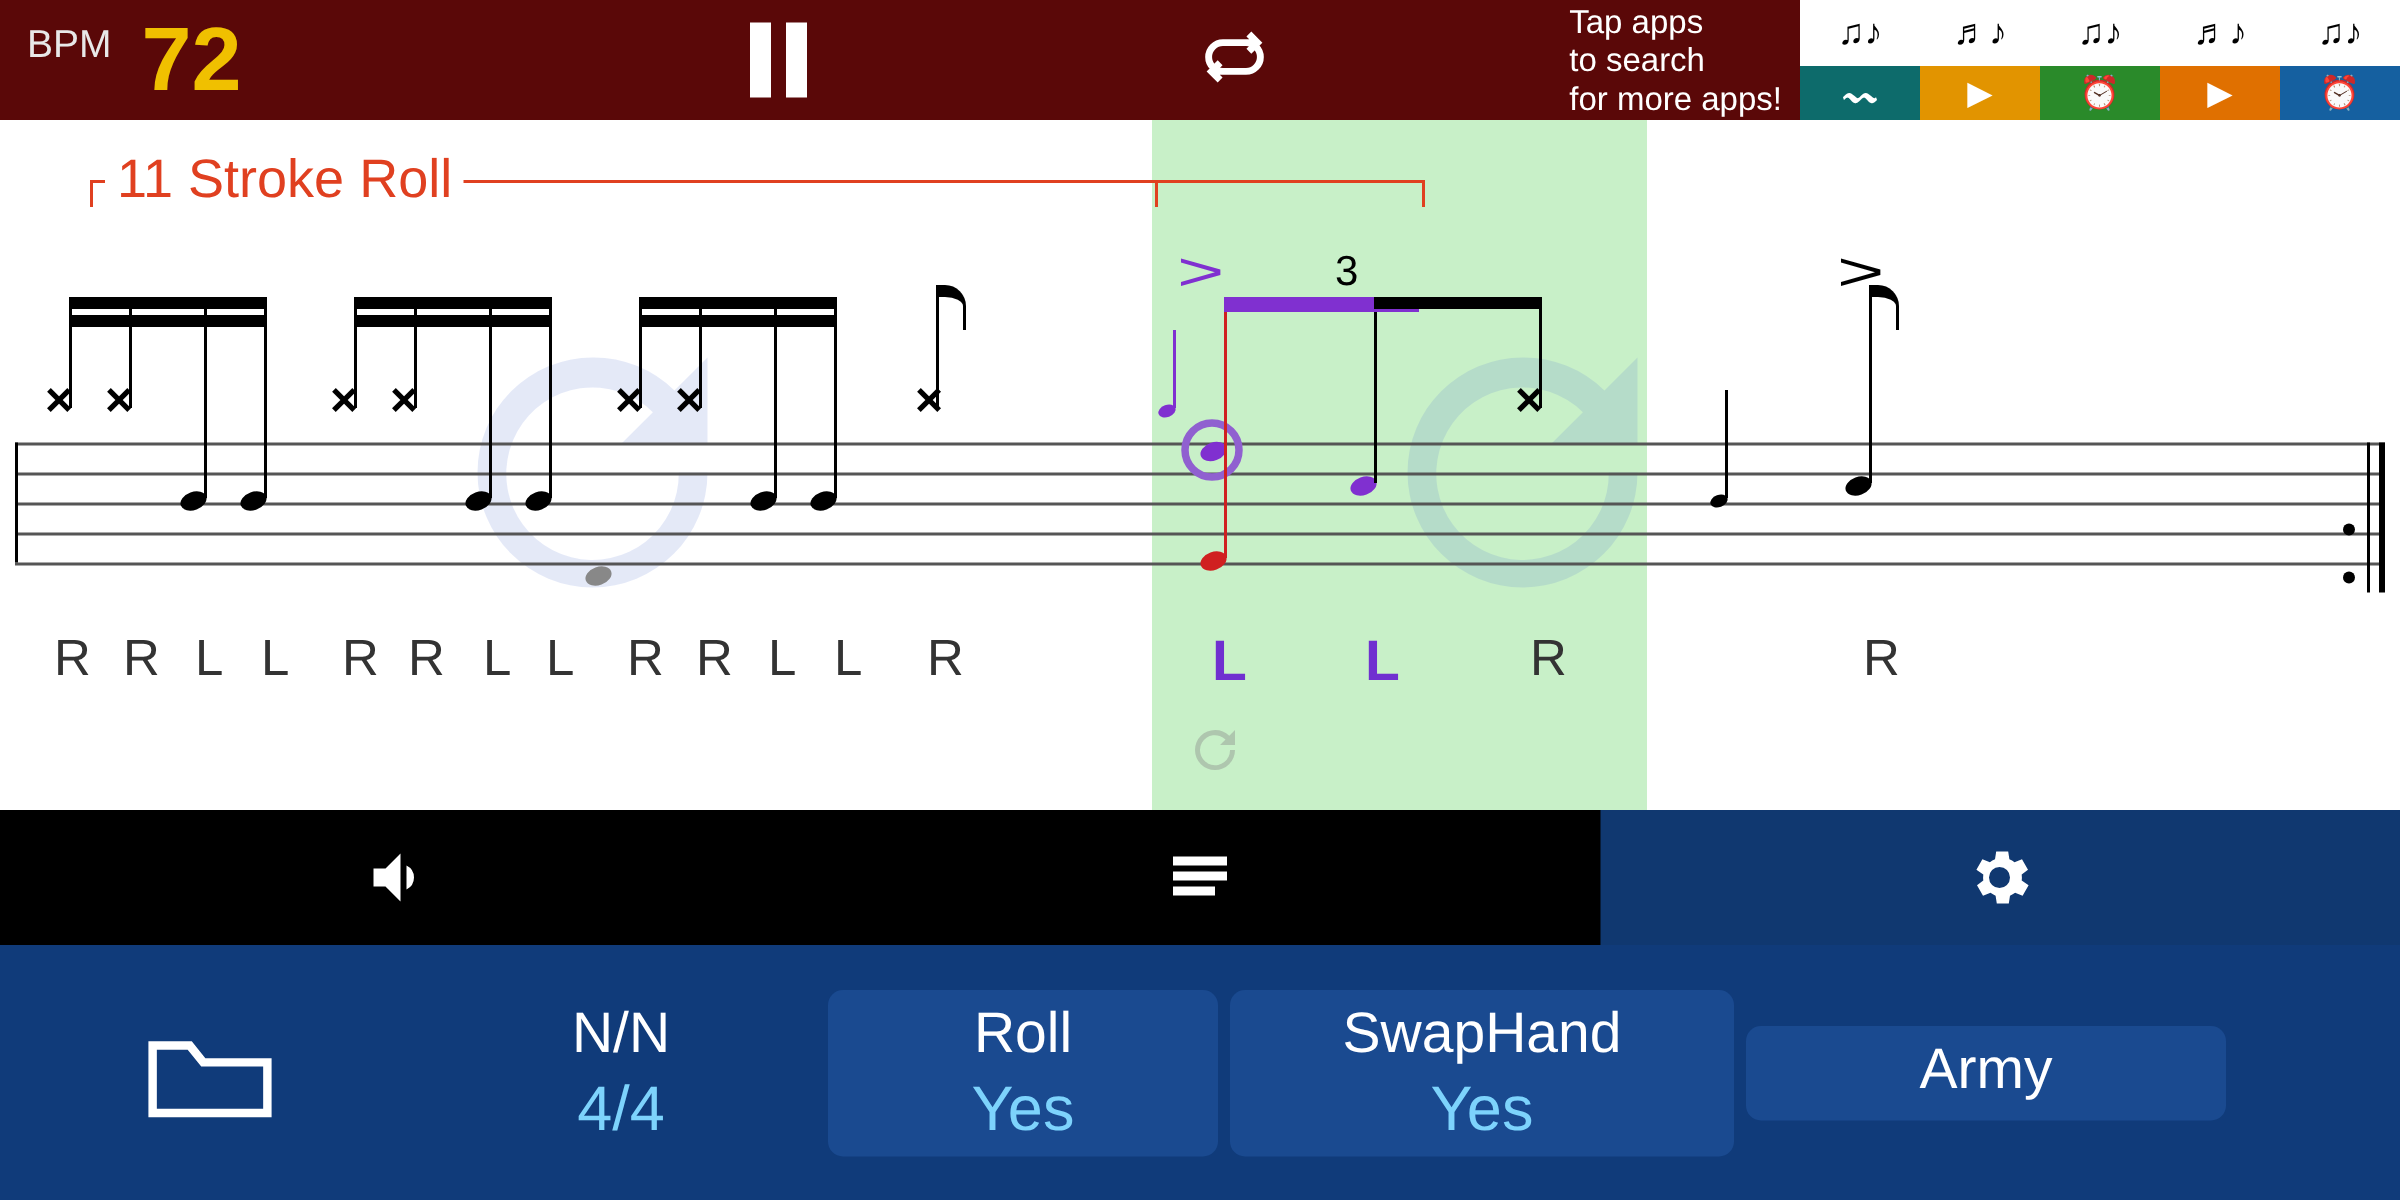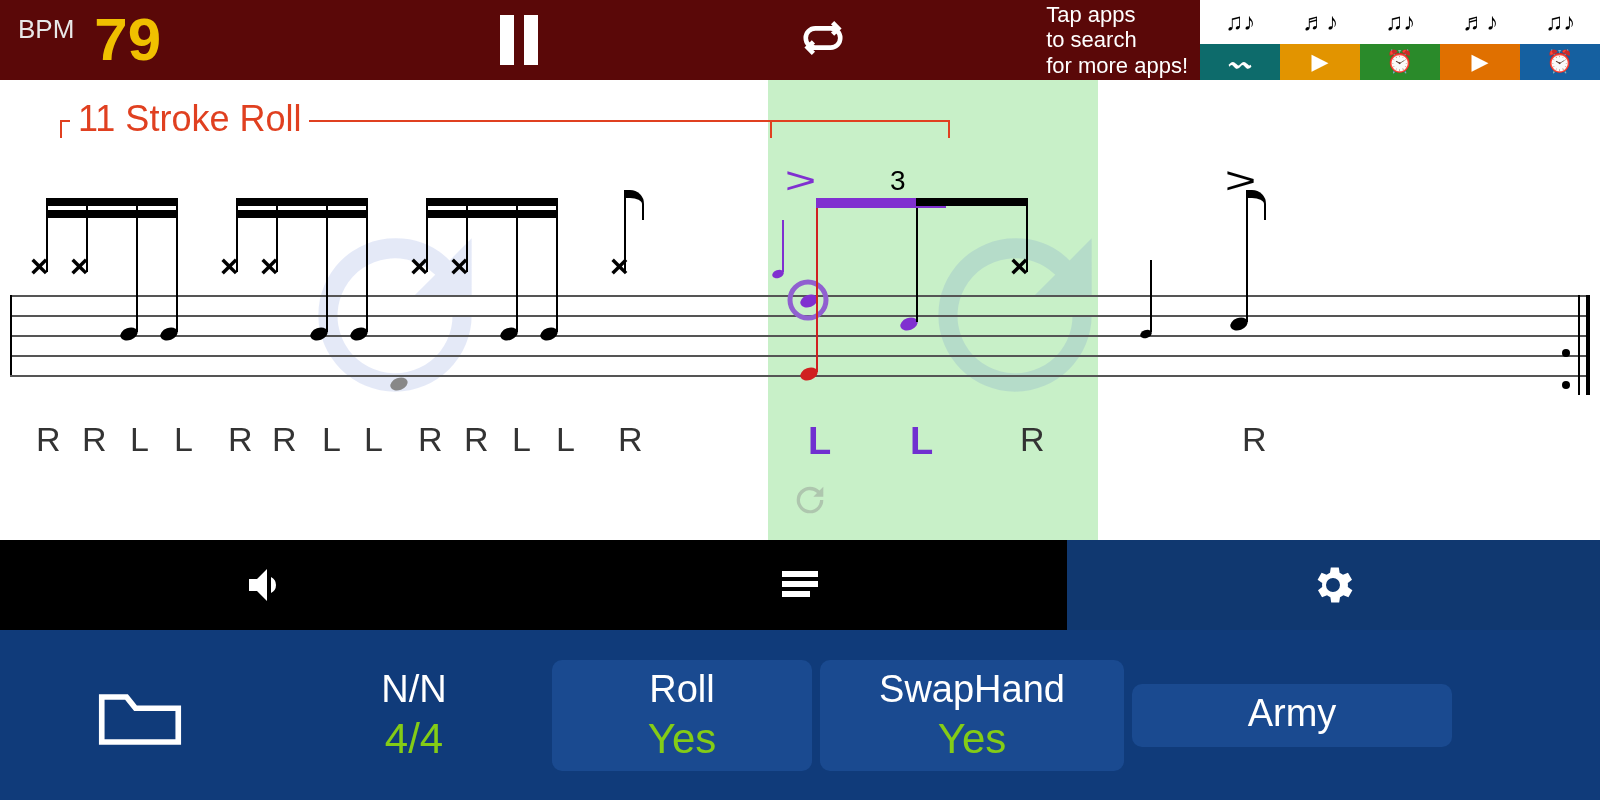--- a/index.html
+++ b/index.html
@@ -67,29 +67,29 @@
   .tab svg { width:48px; height:48px; fill:#fff;}
 
   
   .settings { height:170px; background:#103b7a; display:flex; align-items:center; padding:0 0; }
   .set-folder { width:280px; display:flex; align-items:center; justify-content:center;}
   .set-folder svg{ width:90px; height:70px; fill:none; stroke:#fff; stroke-width:5;}
   .set-item { display:flex; flex-direction:column; align-items:center; justify-content:center; padding:8px 30px; border-radius:10px; margin:0 4px;}
   .set-item.sel { background:#1a4a90; }
   .set-label { font-size:38px; color:#fff; margin-bottom:4px;}
   .set-value { font-size:42px; }
-  .val-green { color:#84cc16;} .val-yellow { color:#f0e000;}
+  .val-green { color:#7dd3fc;} .val-yellow { color:#f0e000;}
 </style>
 </head>
 <body>
 
 <div class="topbar">
   <div class="bpm-sec">
     <span class="bpm-label">BPM</span>
-    <span class="bpm-value">79</span>
+    <span class="bpm-value">72</span>
   </div>
   <div class="top-center">
     <div class="pause-icon">
         <span></span>
         <span></span>
       </div>
     <div class="loop-icon">
       <svg viewBox="0 0 24 24">
           <path fill="none" stroke="#fff" stroke-width="2.4" d="M17 4l3 3-3 3M20 7H8a5 5 0 000 10M7 20l-3-3 3-3M4 17h12a5 5 0 000-10"></path>
         </svg>
@@ -271,20 +271,20 @@
       </svg>
   </div>
   <div class="set-item" style="width:260px;">
     <div class="set-label">N/N</div>
     <div class="set-value val-green">4/4</div>
   </div>
   <div class="set-item sel" style="width:260px;">
     <div class="set-label">Roll</div>
     <div class="set-value val-green">Yes</div>
   </div>
-  <div class="set-item sel" style="width:304px;">
+  <div class="set-item sel" style="width:336px;">
     <div class="set-label">SwapHand</div>
     <div class="set-value val-green">Yes</div>
   </div>
   <div class="set-item sel" style="width:320px;">
     <div class="set-label">Army</div>
   </div>
 </div>
 
 </body></html>

